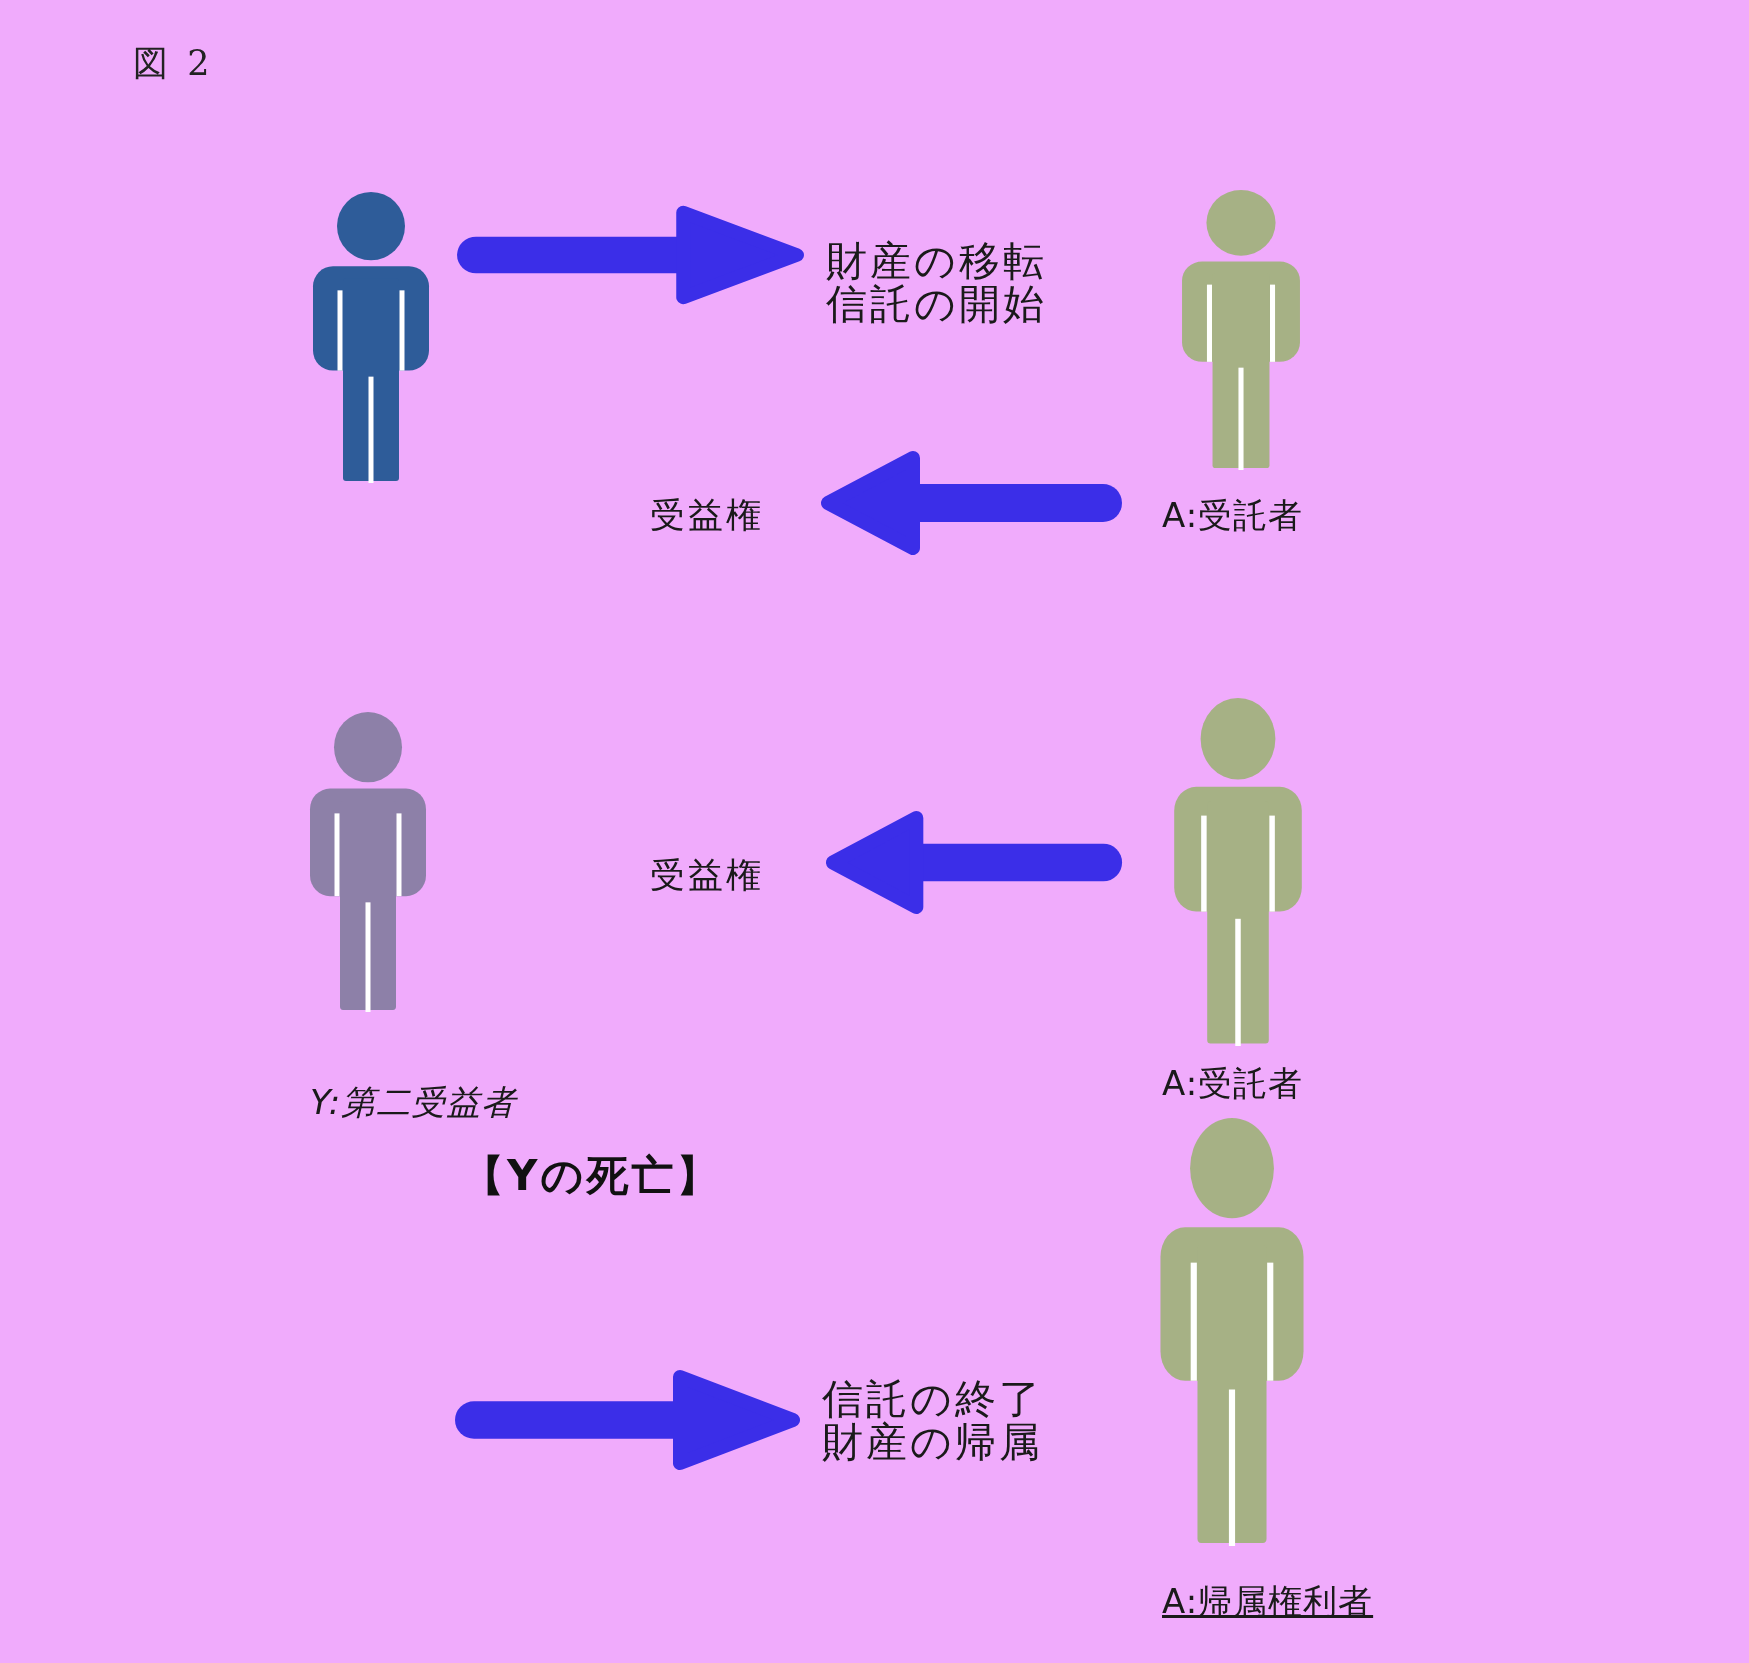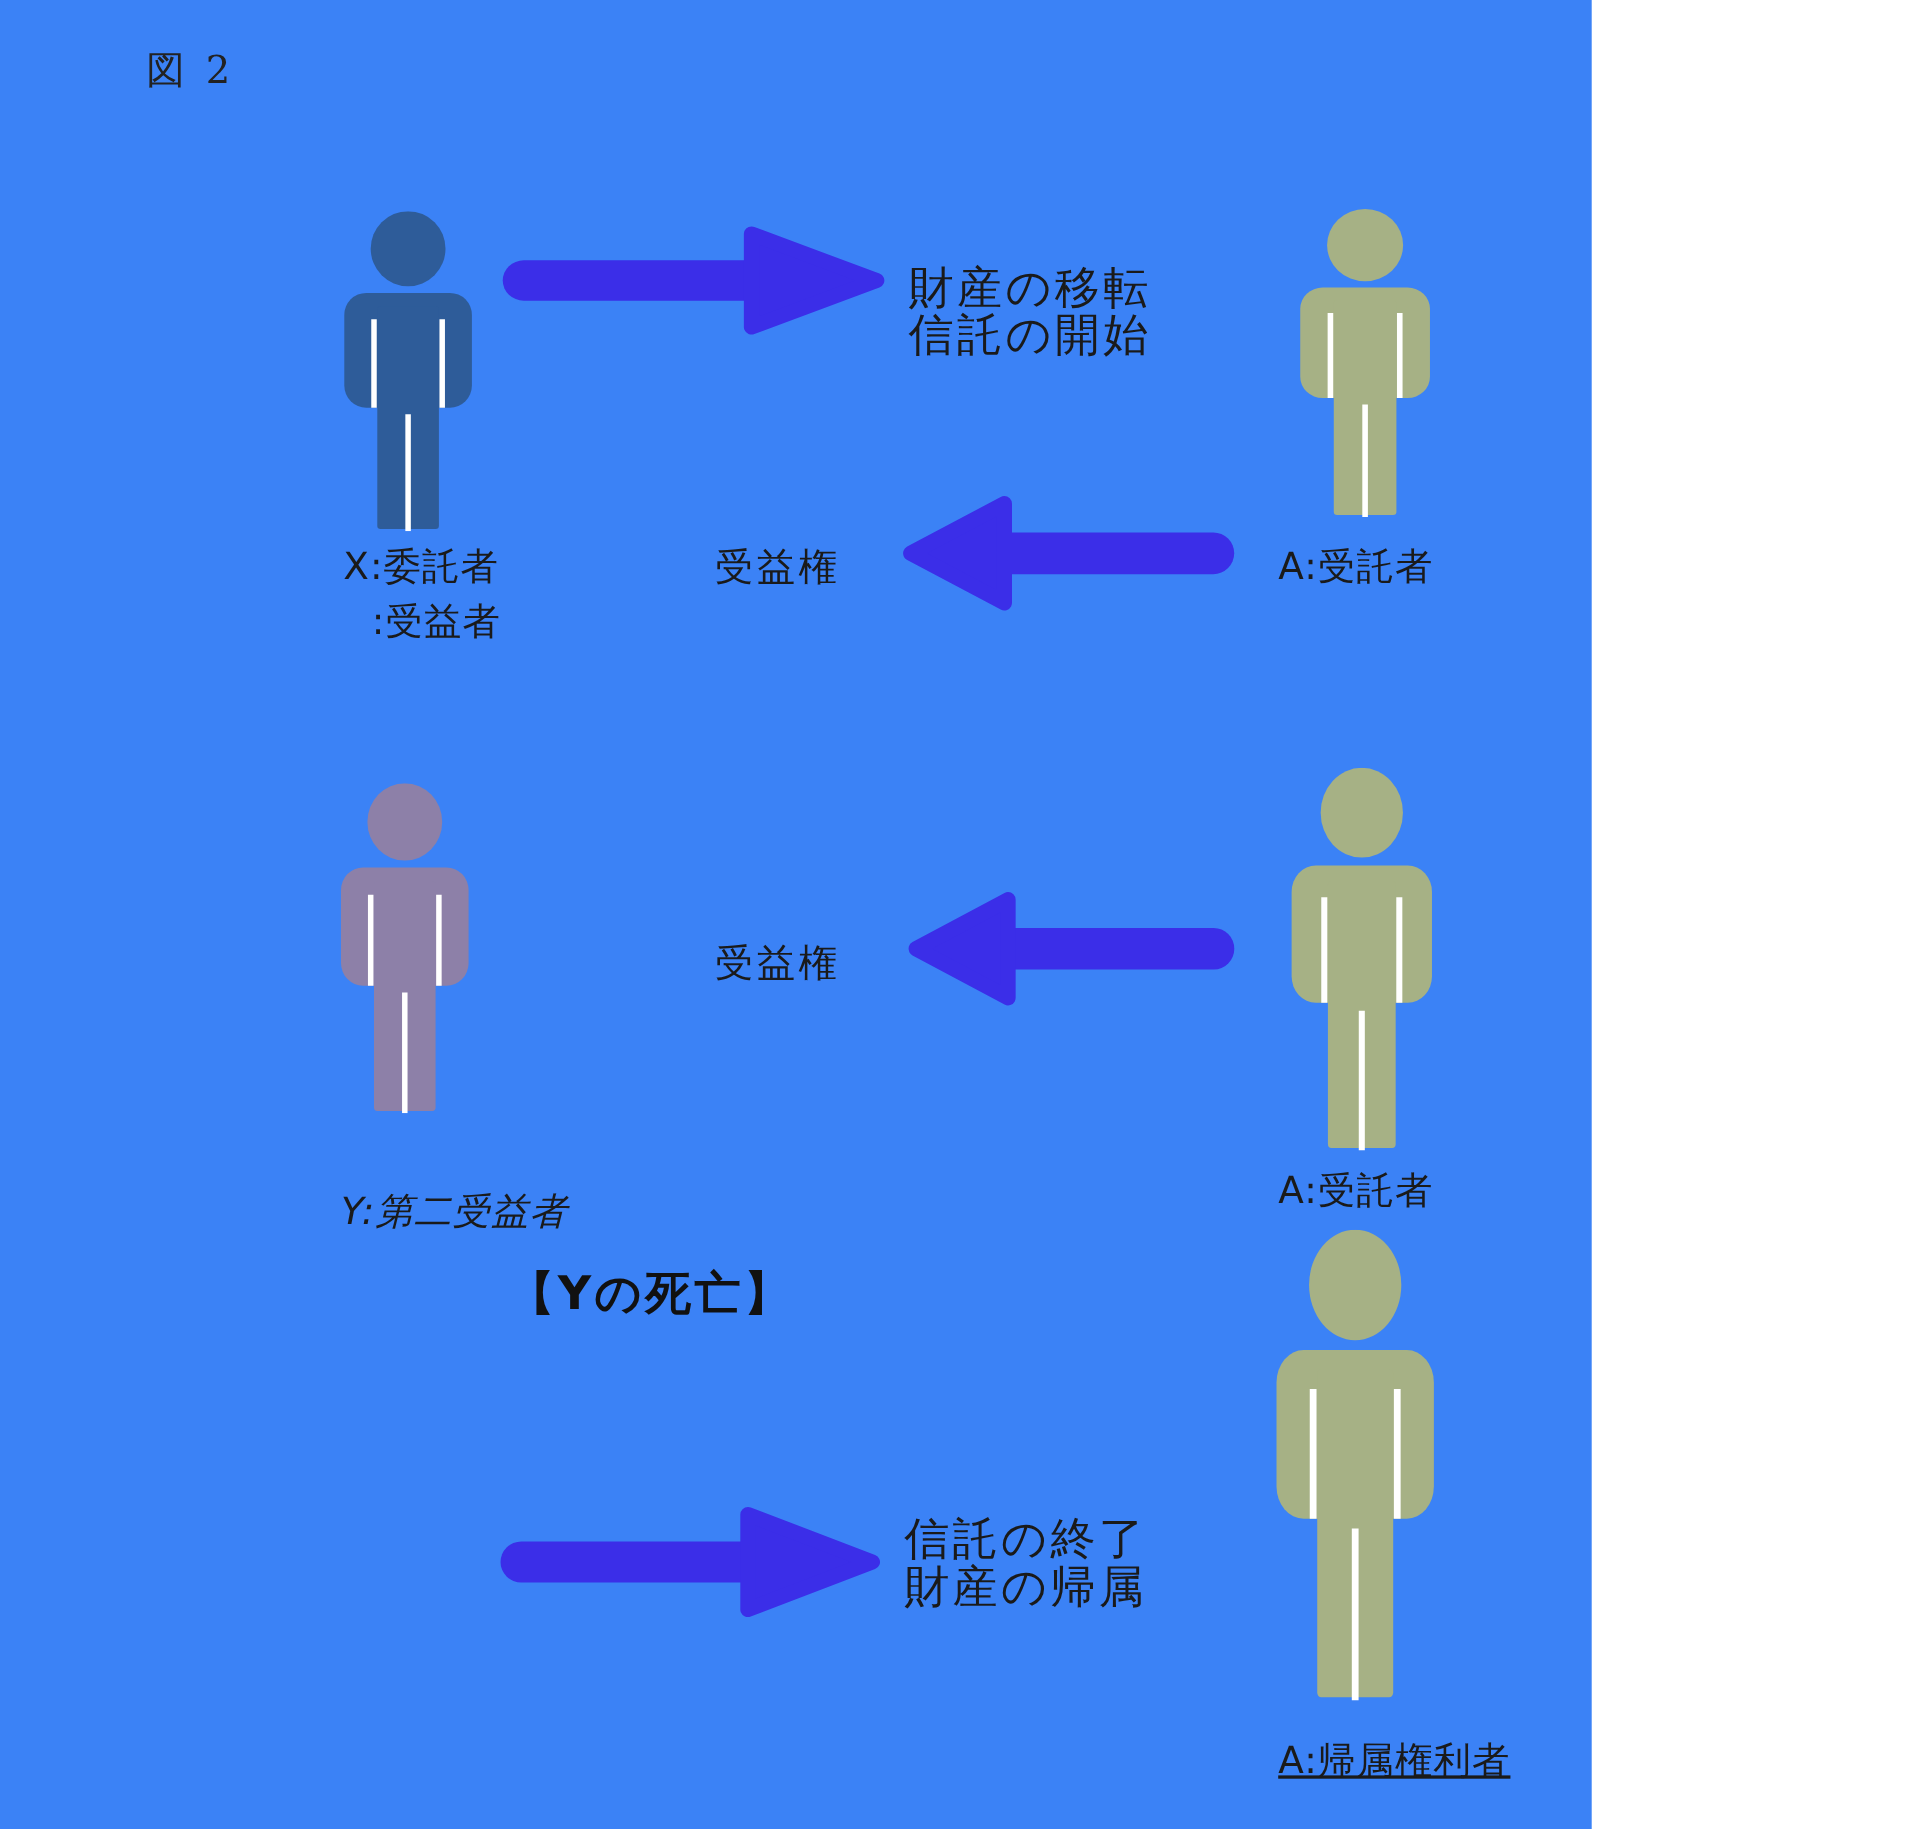--- a/index.html
+++ b/index.html
@@ -1,19 +1,19 @@
 <!DOCTYPE html>
 <html><head>
 <meta charset="utf-8">
 <style>
   html,body{margin:0;padding:0;background:#ffffff;}
   #canvas{
     position:relative;
-    width:1447px;height:1663px;
-    background:#3b82f6;
+    width:1749px;height:1663px;
+    background:#f0abfc;
     font-family:"DejaVu Sans","Liberation Sans",sans-serif;
     color:#1a1a1a;
     overflow:hidden;
   }
   .abs{position:absolute;}
   .fig-title{
     font-family:"DejaVu Serif","Liberation Serif",serif;
     font-size:35px;color:#222;letter-spacing:4px;
   }
   .person{display:block;}
@@ -78,24 +78,20 @@
     </g>
   </svg>
 
   <svg class="abs arrow" style="left:815px;top:446px;" width="312" height="115" viewBox="0 0 312 115" preserveAspectRatio="none">
     <line x1="100" y1="57" x2="288" y2="57" stroke-width="38" stroke-linecap="round" stroke="#3B2EE8"></line>
     <path d="M98,12 L13,57 L98,102 Z" stroke-width="14" stroke-linejoin="round" fill="#3B2EE8" stroke="#3B2EE8"></path>
   </svg>
 
   <div class="abs benefit-label" style="left:650px;top:492px;">受益権</div>
 
-  <div class="abs small-label" style="left:312px;top:490px;">
-    <div>X:委託者</div>
-    <div class="indent2">:受益者</div>
-  </div>
 
   <div class="abs small-label" style="left:1162px;top:490px;">A:受託者</div>
 
 
   <svg class="abs person" style="left:308px;top:712px;" width="120" height="300" viewBox="0 0 120 290" preserveAspectRatio="none">
     <g fill="#8D80A8">
       <circle cx="60" cy="34" r="34"></circle>
       <rect x="2" y="74" width="116" height="104" rx="20"></rect>
       <rect x="32" y="86" width="56" height="202" rx="3"></rect>
     </g>

